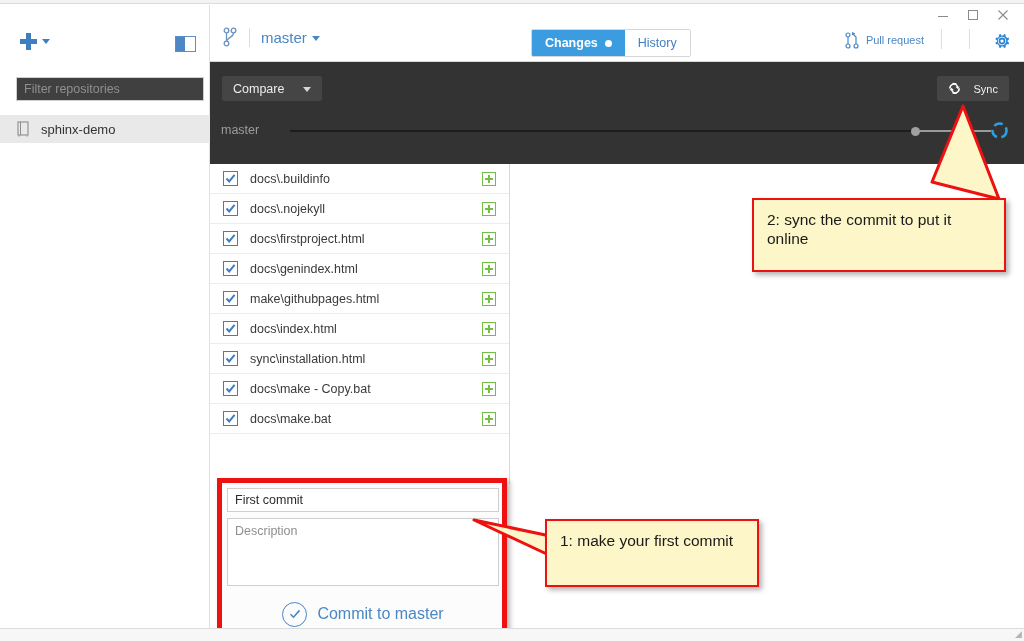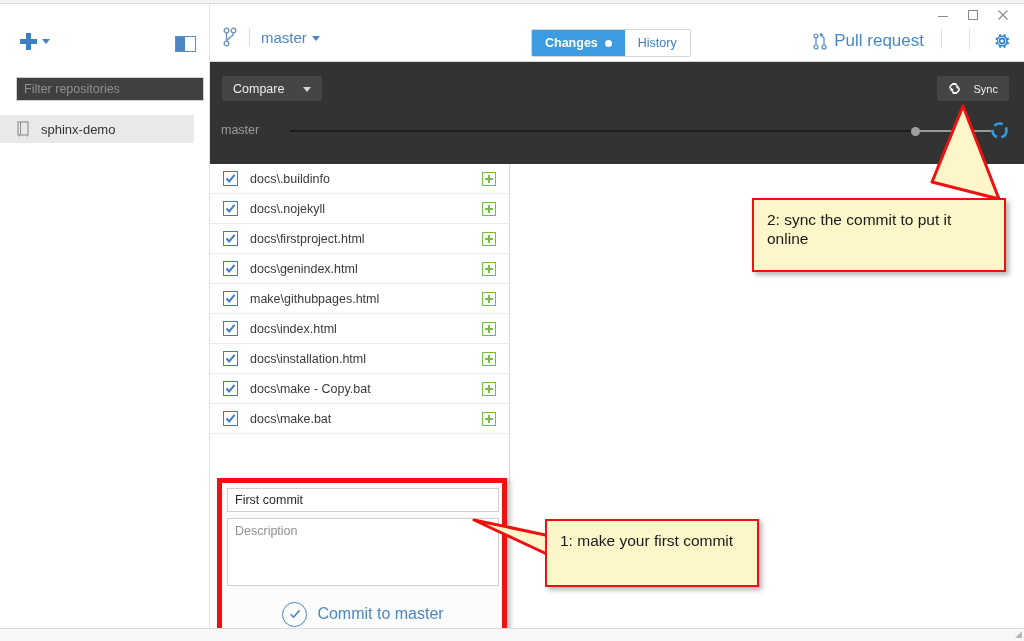--- a/index.html
+++ b/index.html
@@ -76,21 +76,21 @@
     border: 1px solid #cfcfcf; background: #404040;
     font-family: "Liberation Sans", sans-serif;
     font-size: 12.5px; color: #9a9a9a;
     padding: 0 7px;
     outline: none;
   }
   .filter-box::placeholder { color: #8f8f8f; }
 
   .repo-item {
     position: absolute; left: 0; top: 110px;
-    width: 194px; height: 28px;
+    width: 210px; height: 28px;
     display: flex; align-items: center;
     background: #e9e9e9;
     padding-left: 16px;
   }
   .repo-icon { width: 15px; height: 16px; margin-right: 10px; position: relative; }
   .repo-name { font-size: 13px; color: #333; }
 
   
   .header {
     position: absolute; left: 210px; top: 5px;
@@ -124,21 +124,21 @@
     height: 26px; padding: 0 13px;
     display: flex; align-items: center; gap: 7px;
     font-size: 12.5px; color: #3f7fc1; background: #ffffff;
   }
   .tab.active { background: #3c9ce0; color: #ffffff; font-weight: bold; }
   .tab-dot { width: 7px; height: 7px; border-radius: 50%; background: #ffffff; }
 
   .pull-request {
     position: absolute; right: 100px; top: 26px;
     display: flex; align-items: center; gap: 7px;
-    font-size: 17px; color: #4a87c4;
+    font-size: 11px; color: #4a87c4;
   }
   .pr-icon { width: 14px; height: 18px; }
   .hdr-div {
     position: absolute; right: 82px; top: 24px;
     width: 1px; height: 20px; background: #dedede;
   }
   .hdr-div2 {
     position: absolute; right: 54px; top: 24px;
     width: 1px; height: 20px; background: #dedede;
   }
@@ -490,21 +490,21 @@
           </span>
           <span class="file-name">docs\index.html</span>
           <span class="plus-badge"></span>
         </div>
         <div class="file-row">
           <span class="cbox">
             <svg width="11" height="11" viewBox="0 0 11 11">
               <path d="M1.5 5.5 L4.2 8.4 L9.6 1.8" stroke="#3f7fc1" stroke-width="2" fill="none"></path>
             </svg>
           </span>
-          <span class="file-name">docs\installation.html</span>
+          <span class="file-name">sync\installation.html</span>
           <span class="plus-badge"></span>
         </div>
         <div class="file-row">
           <span class="cbox">
             <svg width="11" height="11" viewBox="0 0 11 11">
               <path d="M1.5 5.5 L4.2 8.4 L9.6 1.8" stroke="#3f7fc1" stroke-width="2" fill="none"></path>
             </svg>
           </span>
           <span class="file-name">docs\make - Copy.bat</span>
           <span class="plus-badge"></span>

